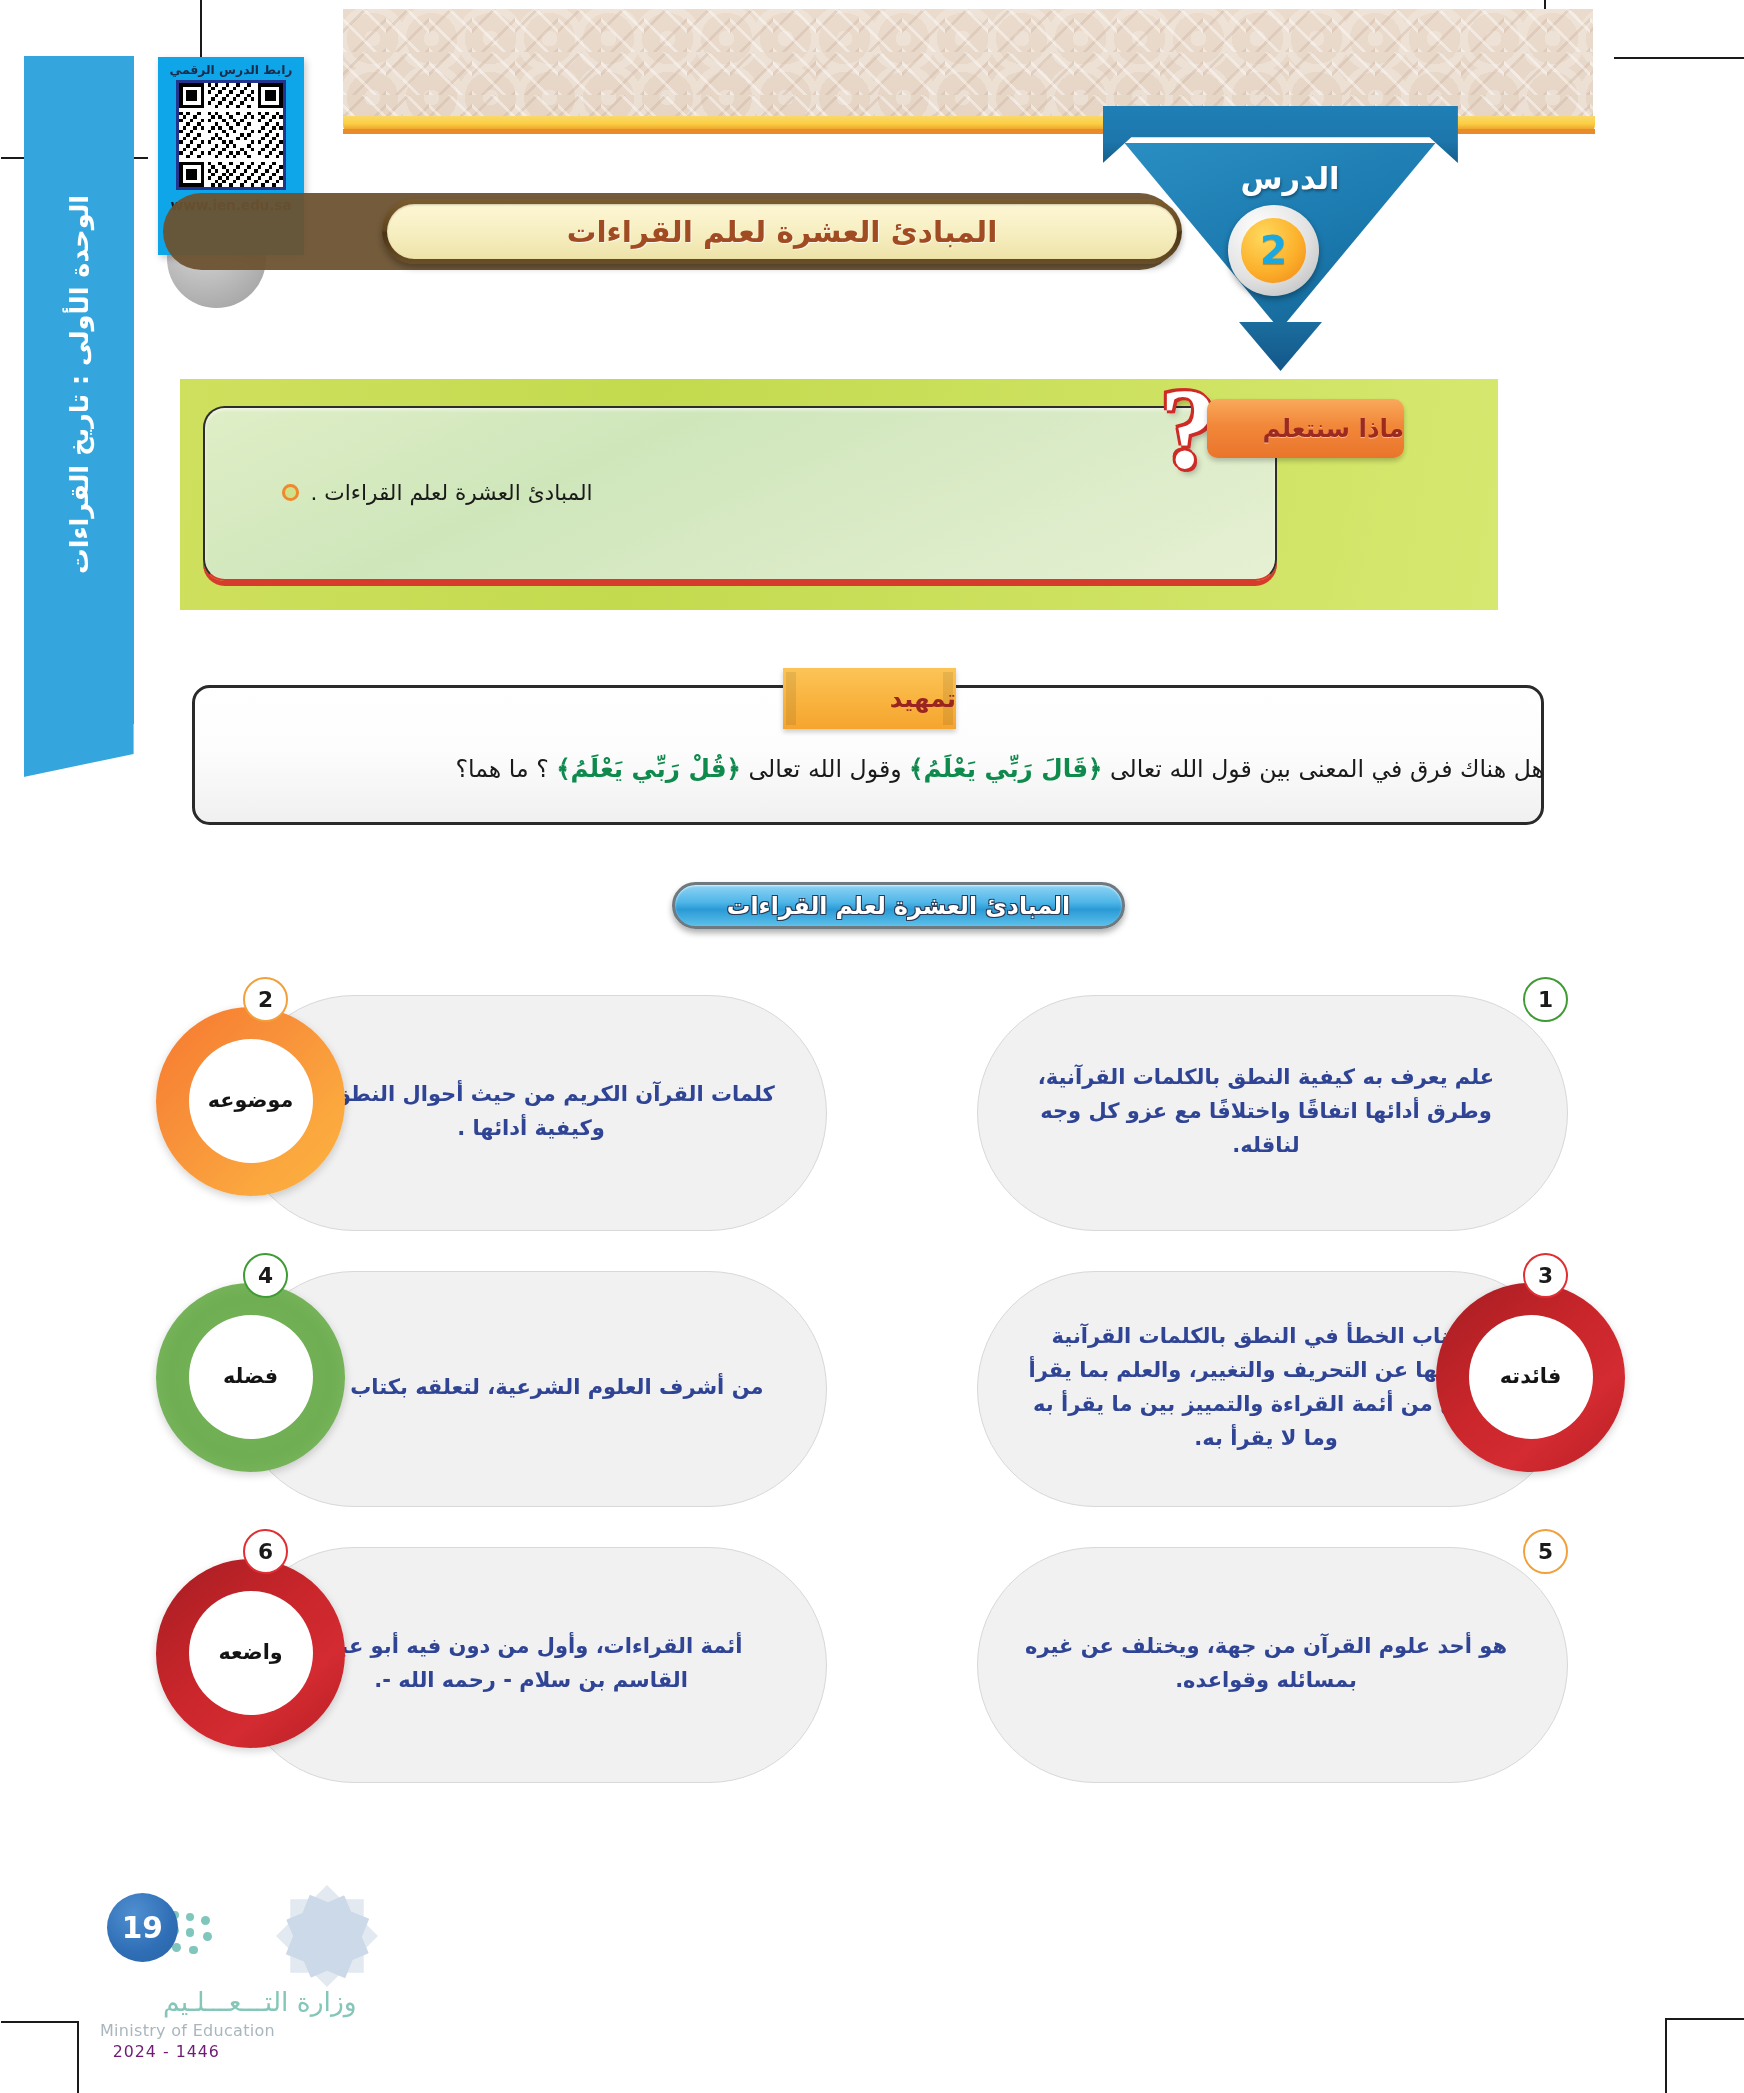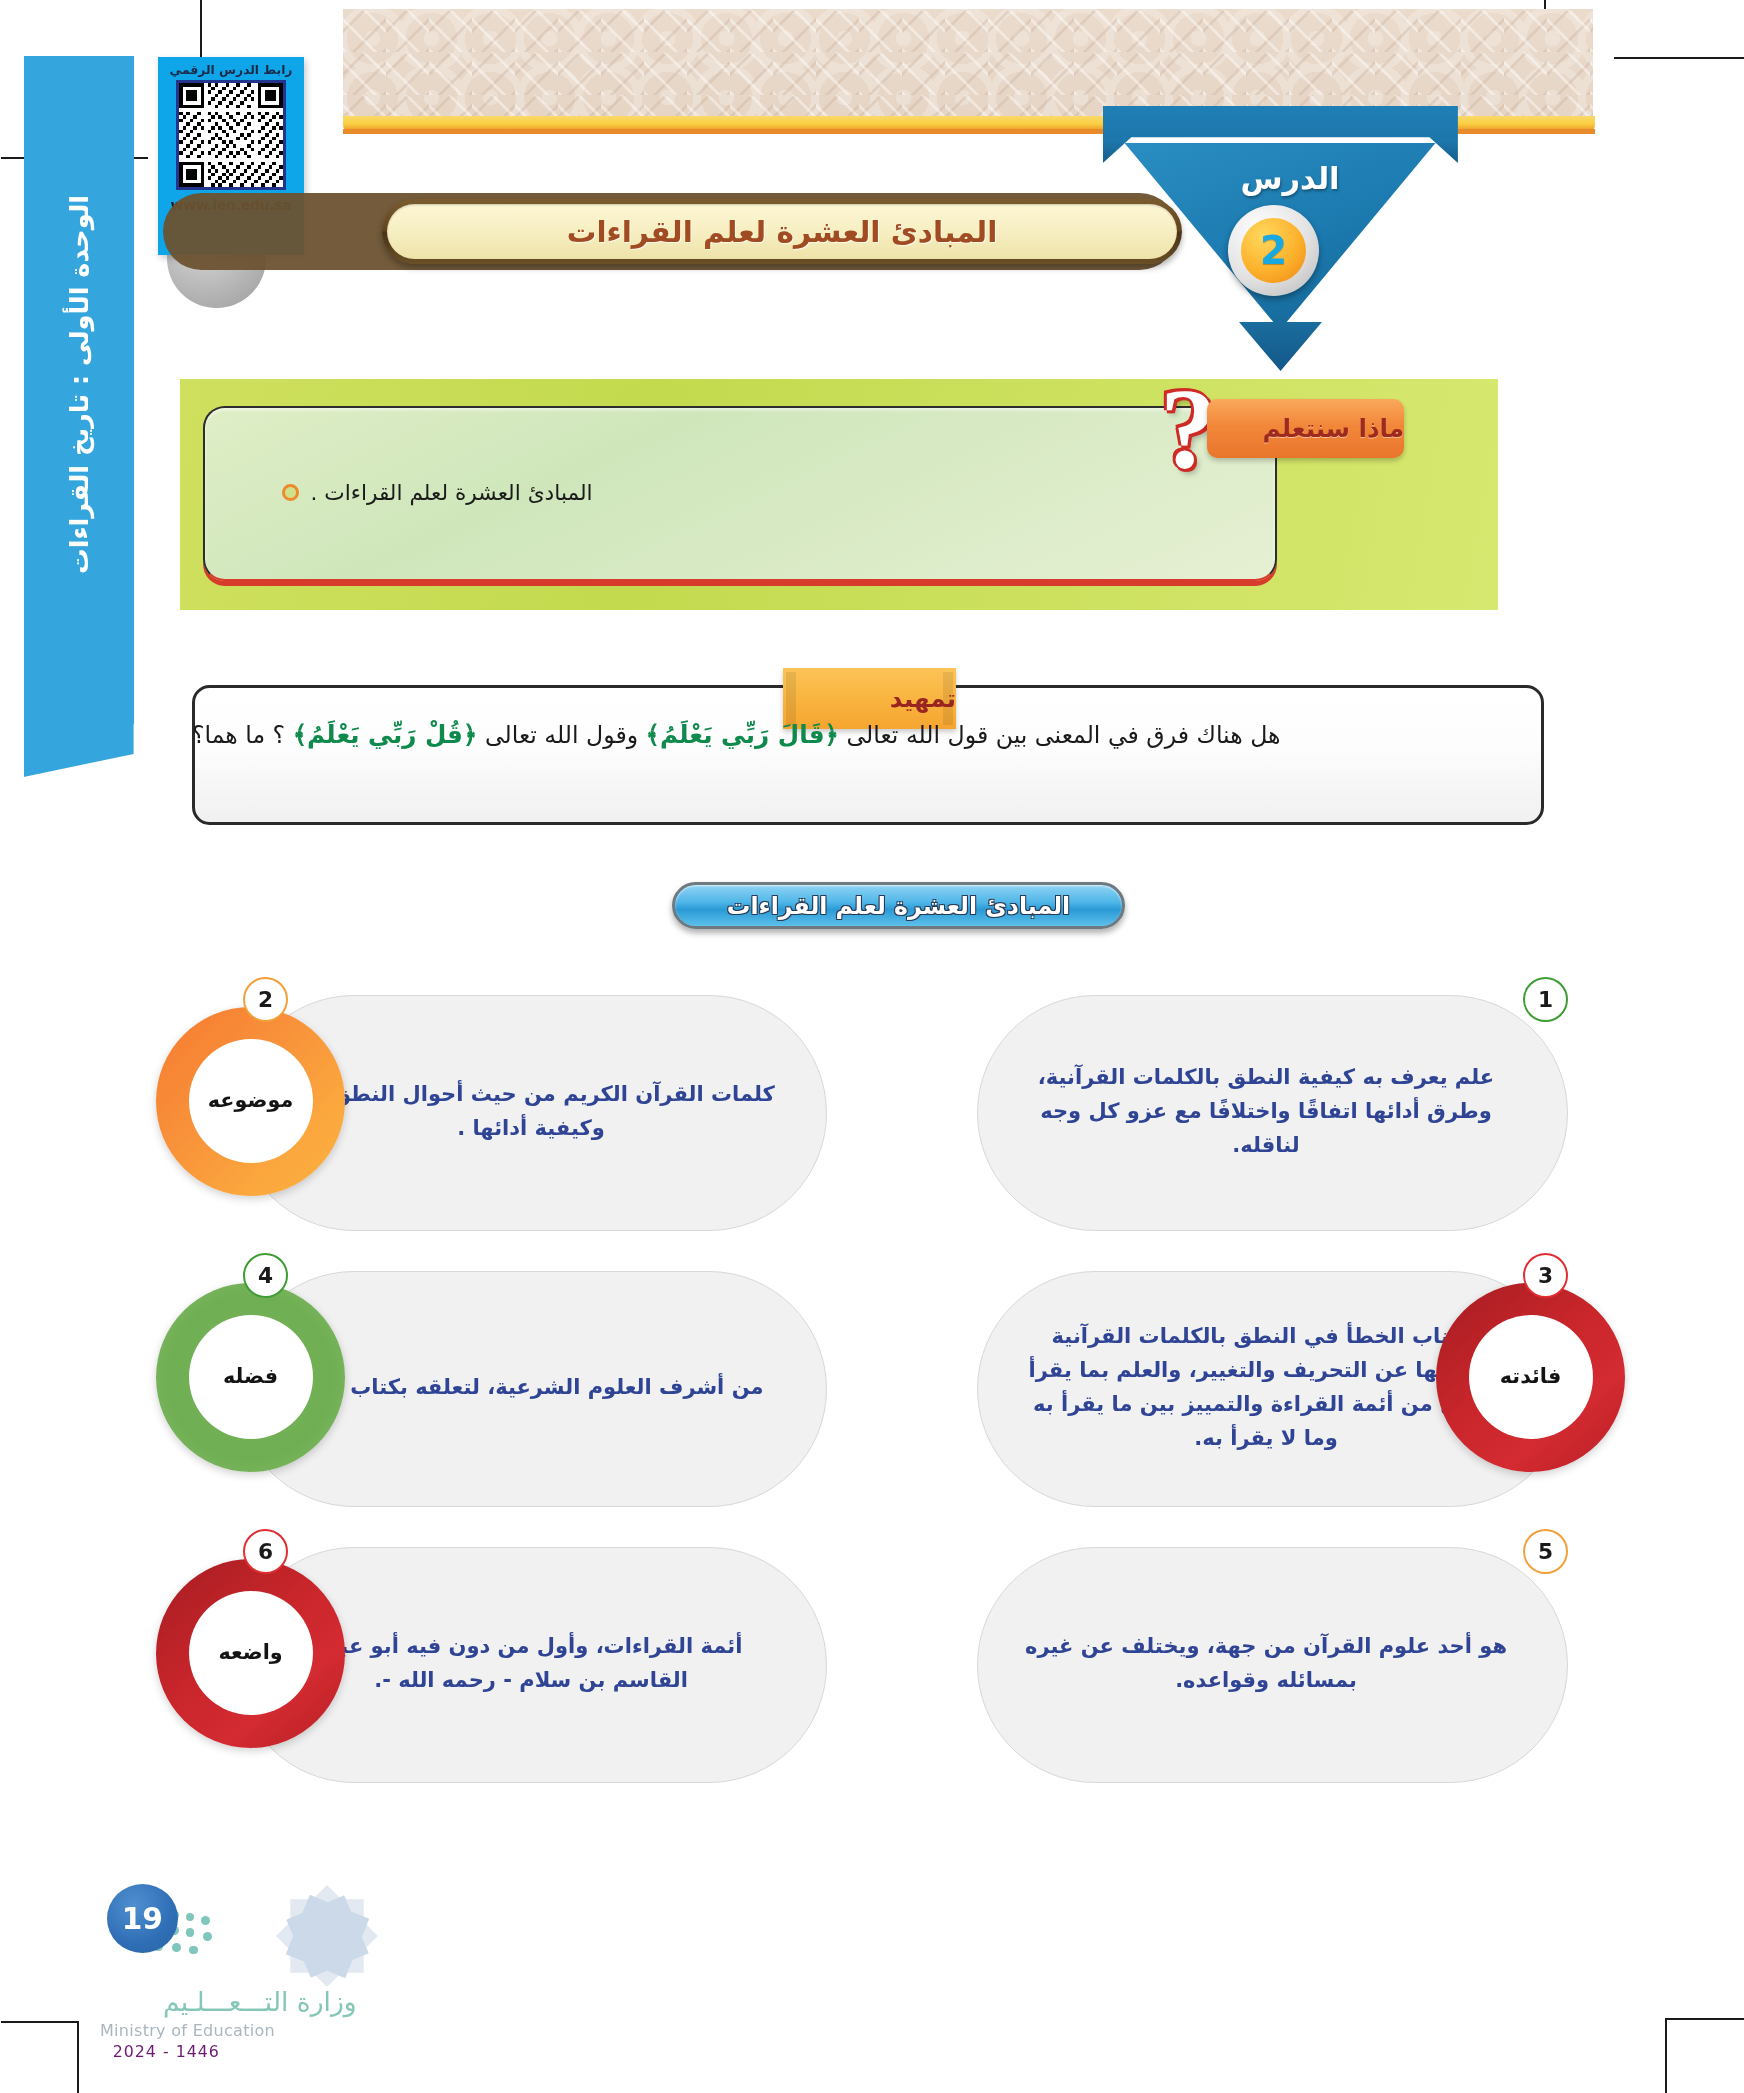--- a/index.html
+++ b/index.html
@@ -314,23 +314,23 @@
   .intro-tab span {
     font-size: 24.6px;
     font-weight: bold;
     color: #9a2420;
     direction: rtl;
     position: relative;
     z-index: 2;
   }
   .intro-text {
     position: absolute;
-    left: 192px; top: 717px;
+    left: 192px; top: 751px;
     width: 1352px;
-    text-align: left;
+    text-align: right;
     direction: rtl;
     font-size: 23.6px;
     color: #1a1a1a;
     line-height: 1.5;
   }
   .ayah {
     color: #0f8a4d;
     font-weight: bold;
     font-size: 24.6px;
     white-space: nowrap;
@@ -478,21 +478,21 @@
   .moe-rosette .star2 {
     position: absolute;
     left: 6.9px; top: 6.9px;
     width: 89px; height: 89px;
     background: #ccd9e8;
     clip-path: polygon(50% 0%, 64% 14%, 86% 14%, 86% 36%, 100% 50%, 86% 64%, 86% 86%, 64% 86%, 50% 100%, 36% 86%, 14% 86%, 14% 64%, 0% 50%, 14% 36%, 14% 14%, 36% 14%);
     transform: rotate(22deg);
   }
   .page-badge {
     position: absolute;
-    left: 15.8px; top: 1px;
+    left: 15.8px; top: 10px;
     width: 71px; height: 69px;
     border-radius: 50%;
     background: radial-gradient(circle at 38% 30%, #4f8fd0 0%, #2f6eb5 60%, #2a63a6 100%);
     display: flex; align-items: center; justify-content: center;
     color: #ffffff;
     font-size: 29.6px;
     font-weight: bold;
     direction: ltr;
   }
   .moe-dots { position: absolute; left: 63px; top: 27.6px; width: 118px; height: 55px; }

